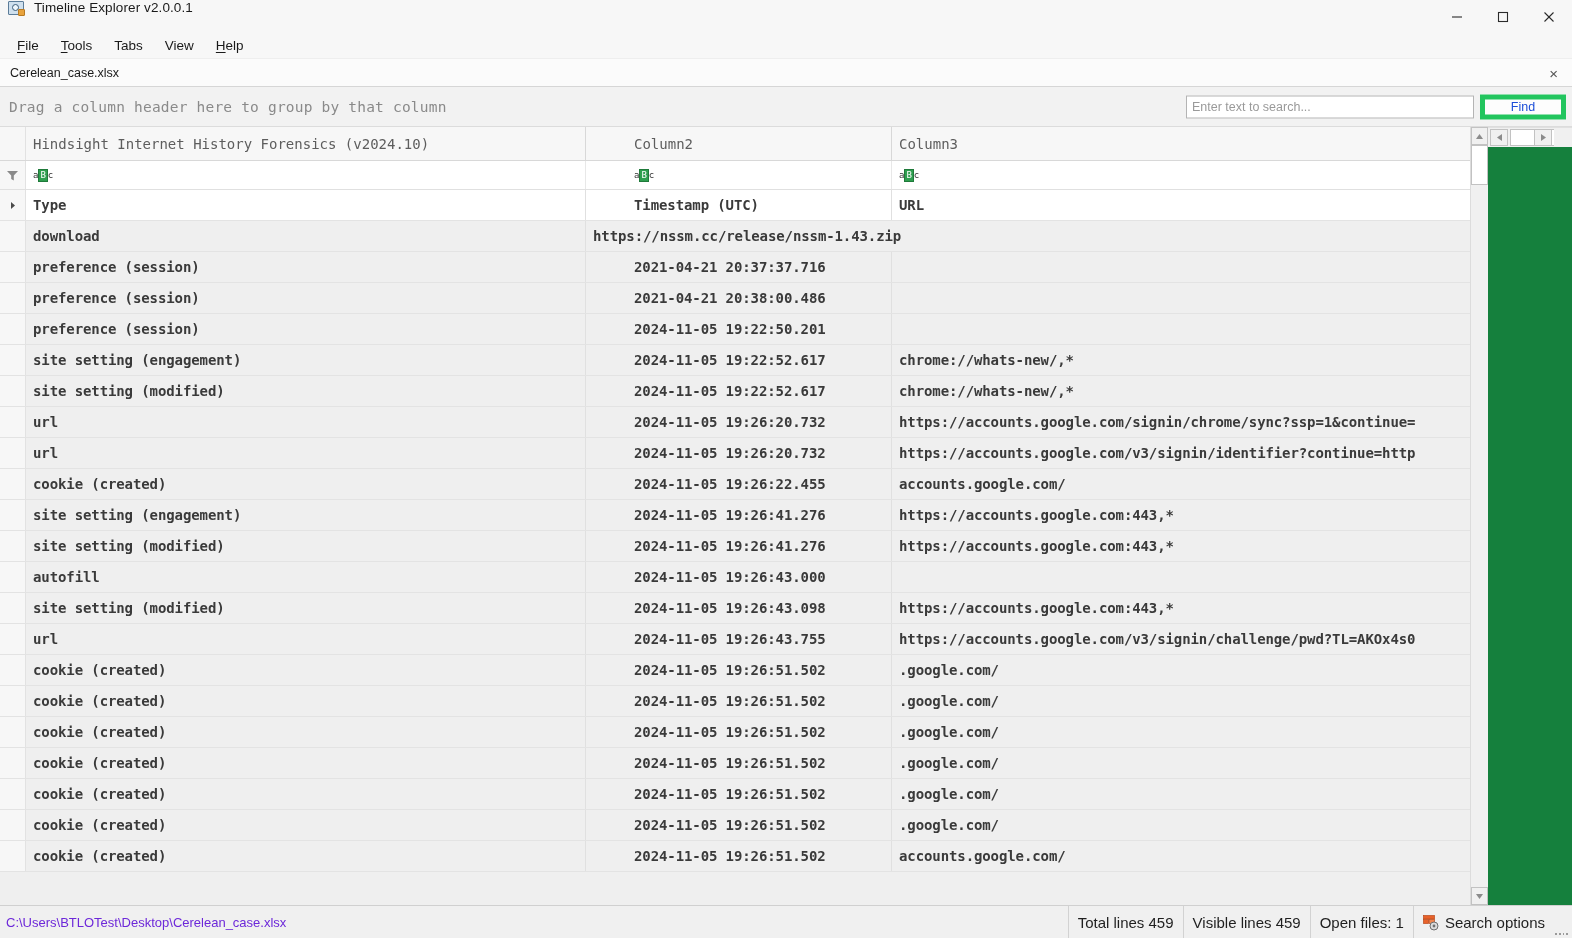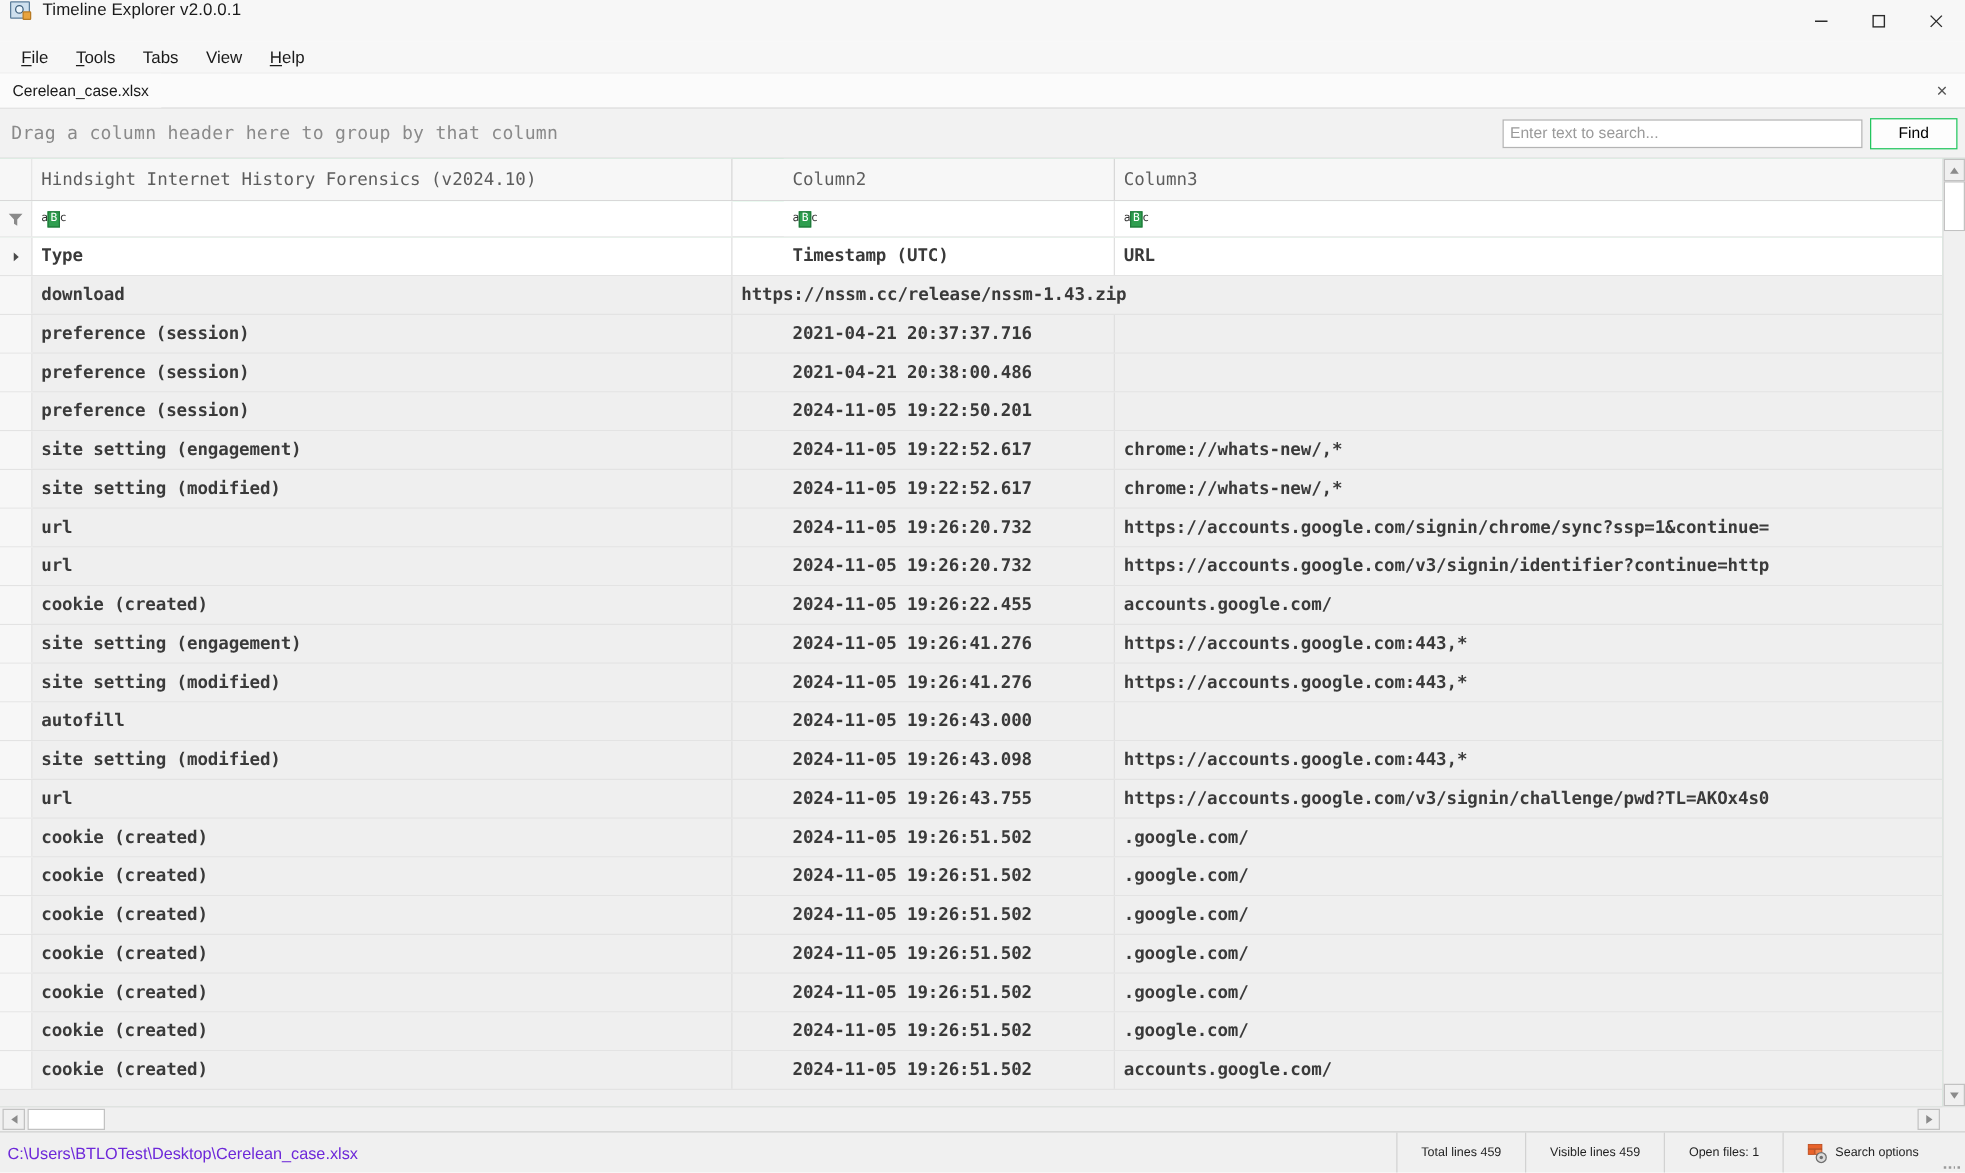--- a/index.html
+++ b/index.html
@@ -99,29 +99,29 @@
     display: flex; align-items: center; gap: 6px;
   }
   .search-input {
     width: 288px; height: 23px;
     border: 1px solid #b4b4b4; background: #ffffff;
     font-family: "Liberation Sans", sans-serif; font-size: 12.5px;
     padding: 0 5px; color: #222; outline: none;
   }
   .search-input::placeholder { color: #9a9a9a; }
   .find-btn {
-    width: 70px; height: 25px;
-    background: #fdfdfd; border: 1px solid #22c55e;
-    font-family: "Liberation Sans", sans-serif; font-size: 12.5px; color: #000000;
+    width: 86px; height: 25px;
+    background: #fdfdfd; border: 5px solid #22c55e;
+    font-family: "Liberation Sans", sans-serif; font-size: 12.5px; color: #1d4ed8;
   }
 
   
   .grid {
-    flex: 1 1 auto; display: flex; flex-direction: column;
-    background: #86efac; min-height: 0;
+    flex: 1 1 auto; display: flex; flex-direction: row;
+    background: #15803d; min-height: 0;
     position: relative;
   }
   .grid-body-wrap { flex: 1 1 auto; display: flex; min-height: 0; }
   .grid-cols { flex: 1 1 auto; min-width: 0; display: flex; flex-direction: column; }
 
   .col-header-row {
     display: flex; height: 34px; flex: 0 0 34px;
     background: #f7f7f7;
     border-bottom: 1px solid #d8d8d8;
   }
@@ -240,22 +240,22 @@
     position: relative;
   }
   .status-path {
     font-size: 13px; color: #6d28d9; padding-left: 6px;
   }
   .status-right {
     position: absolute; right: 0; top: 0; height: 33px;
     display: flex; align-items: stretch;
   }
   .status-seg {
-    display: flex; align-items: center; padding: 0 19px;
-    font-size: 10px; color: #1f1f1f;
+    display: flex; align-items: center; padding: 0 9px;
+    font-size: 15px; color: #1f1f1f;
     border-left: 1px solid #d2d2d2;
   }
   .status-seg.opts { gap: 6px; }
   .grip {
     width: 18px; display: flex; align-items: flex-end; justify-content: flex-end;
     padding: 0 3px 4px 0;
   }
   .grip span {
     display: inline-block; width: 2px; height: 2px; background: #9a9a9a;
     margin: 0 1px;

